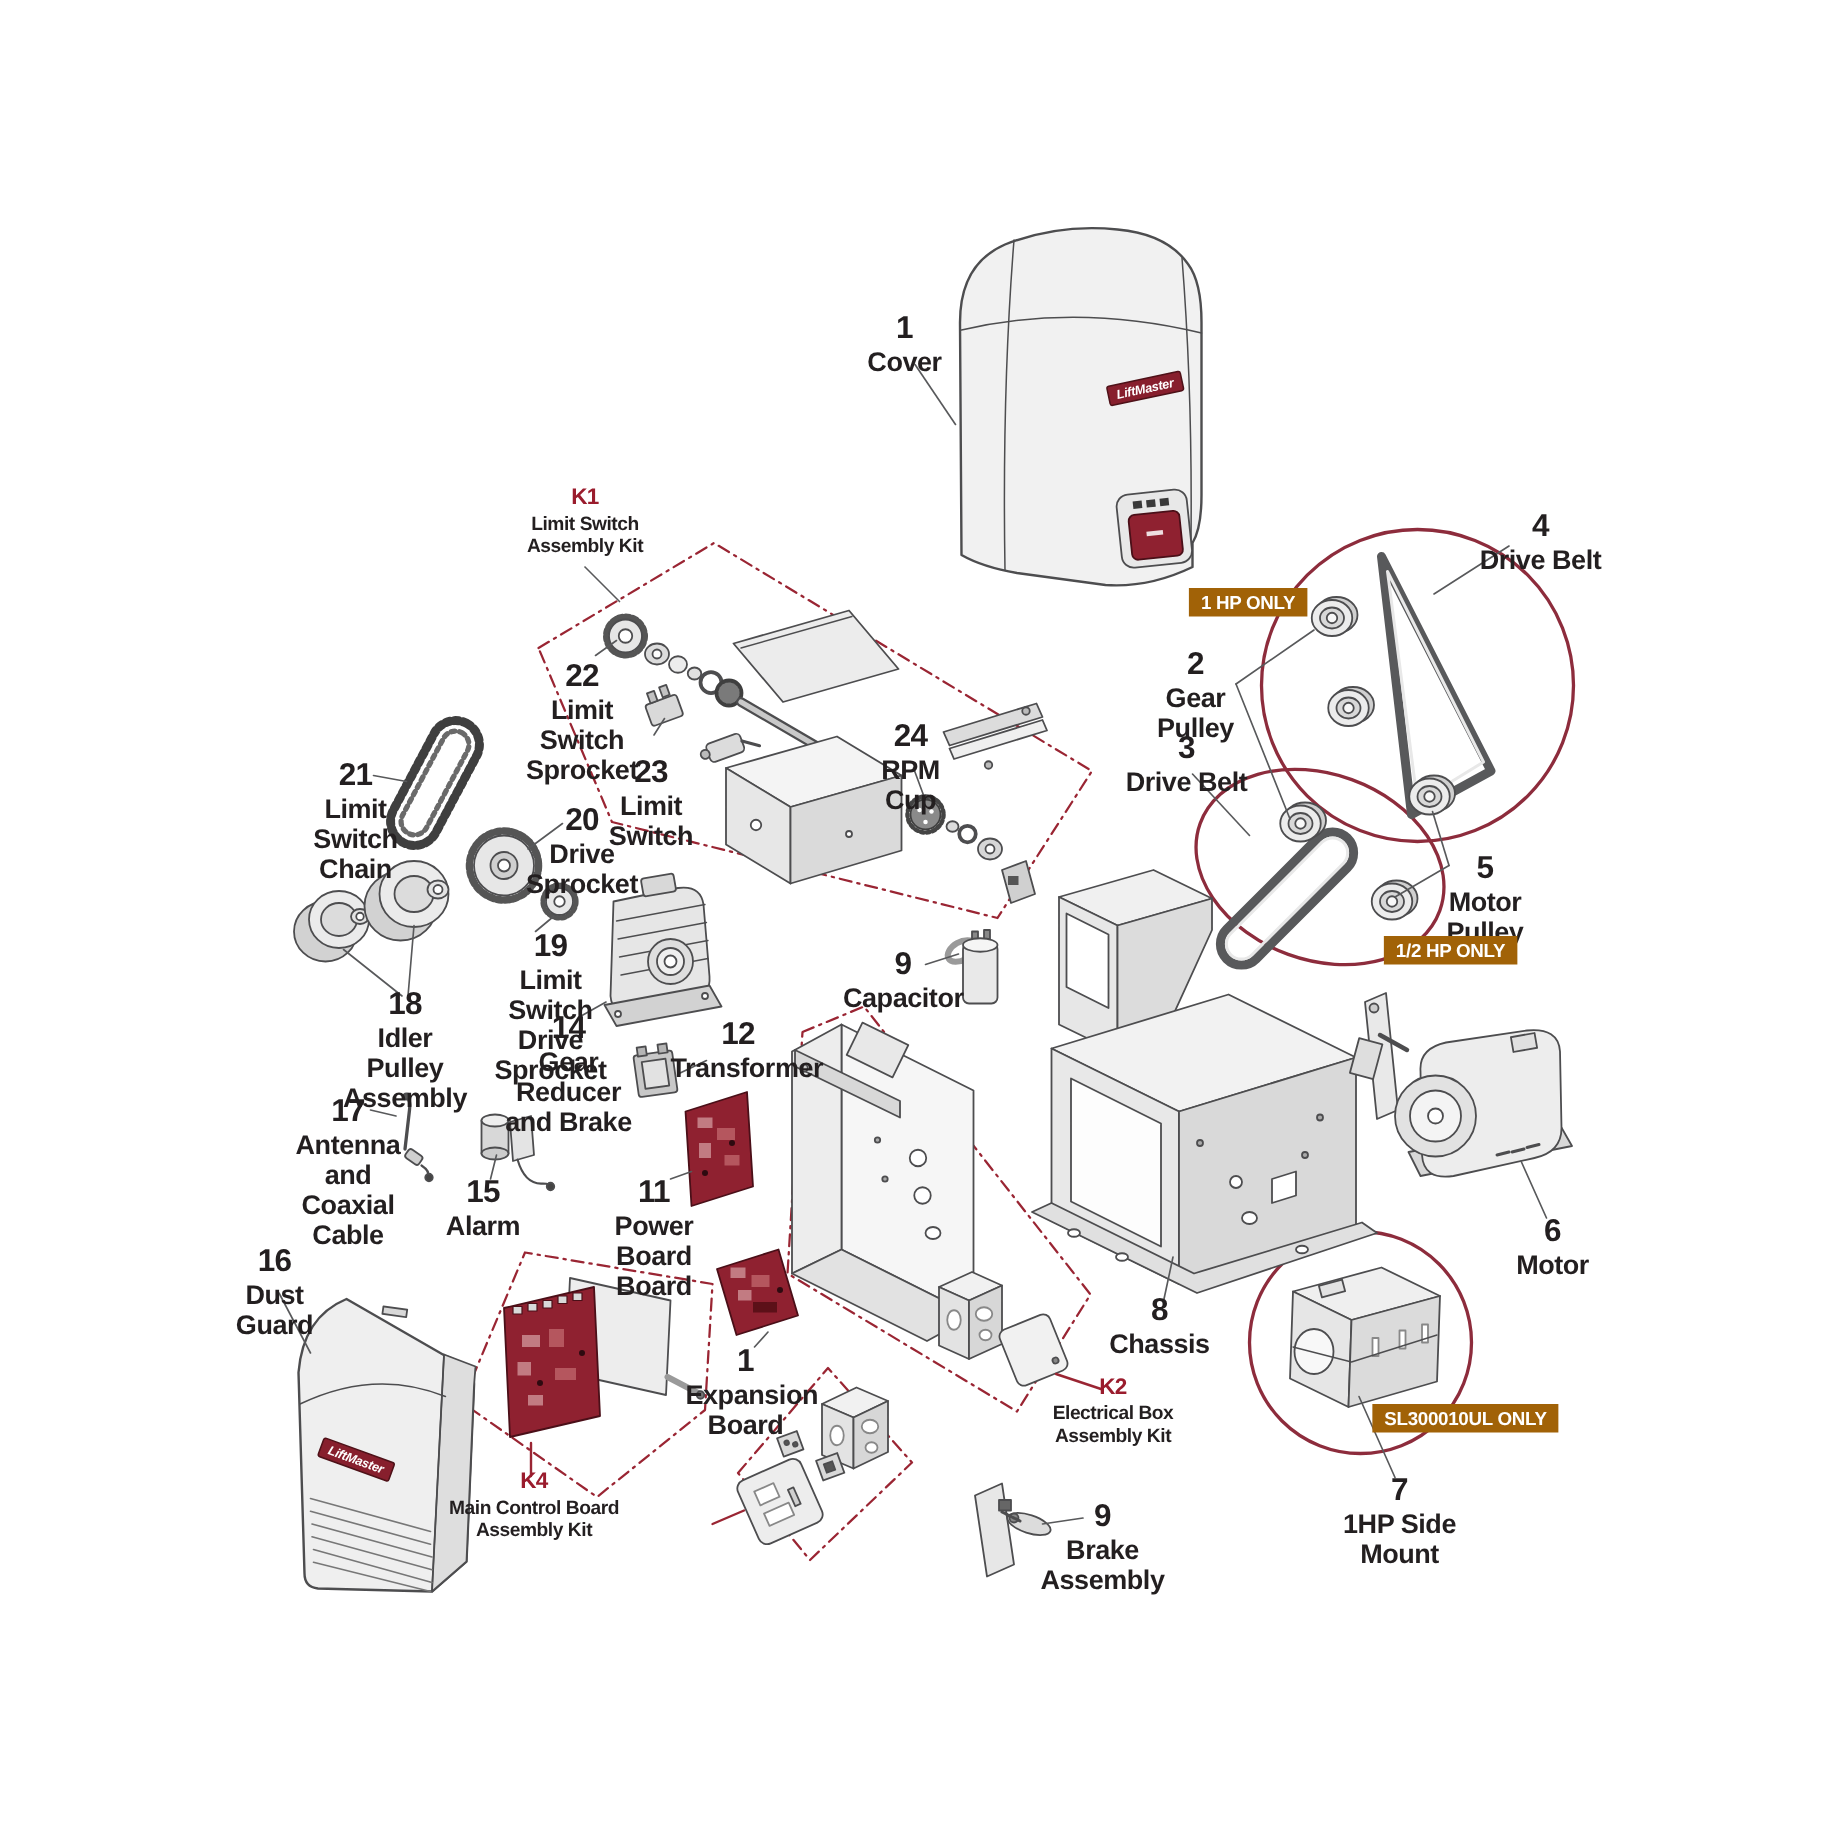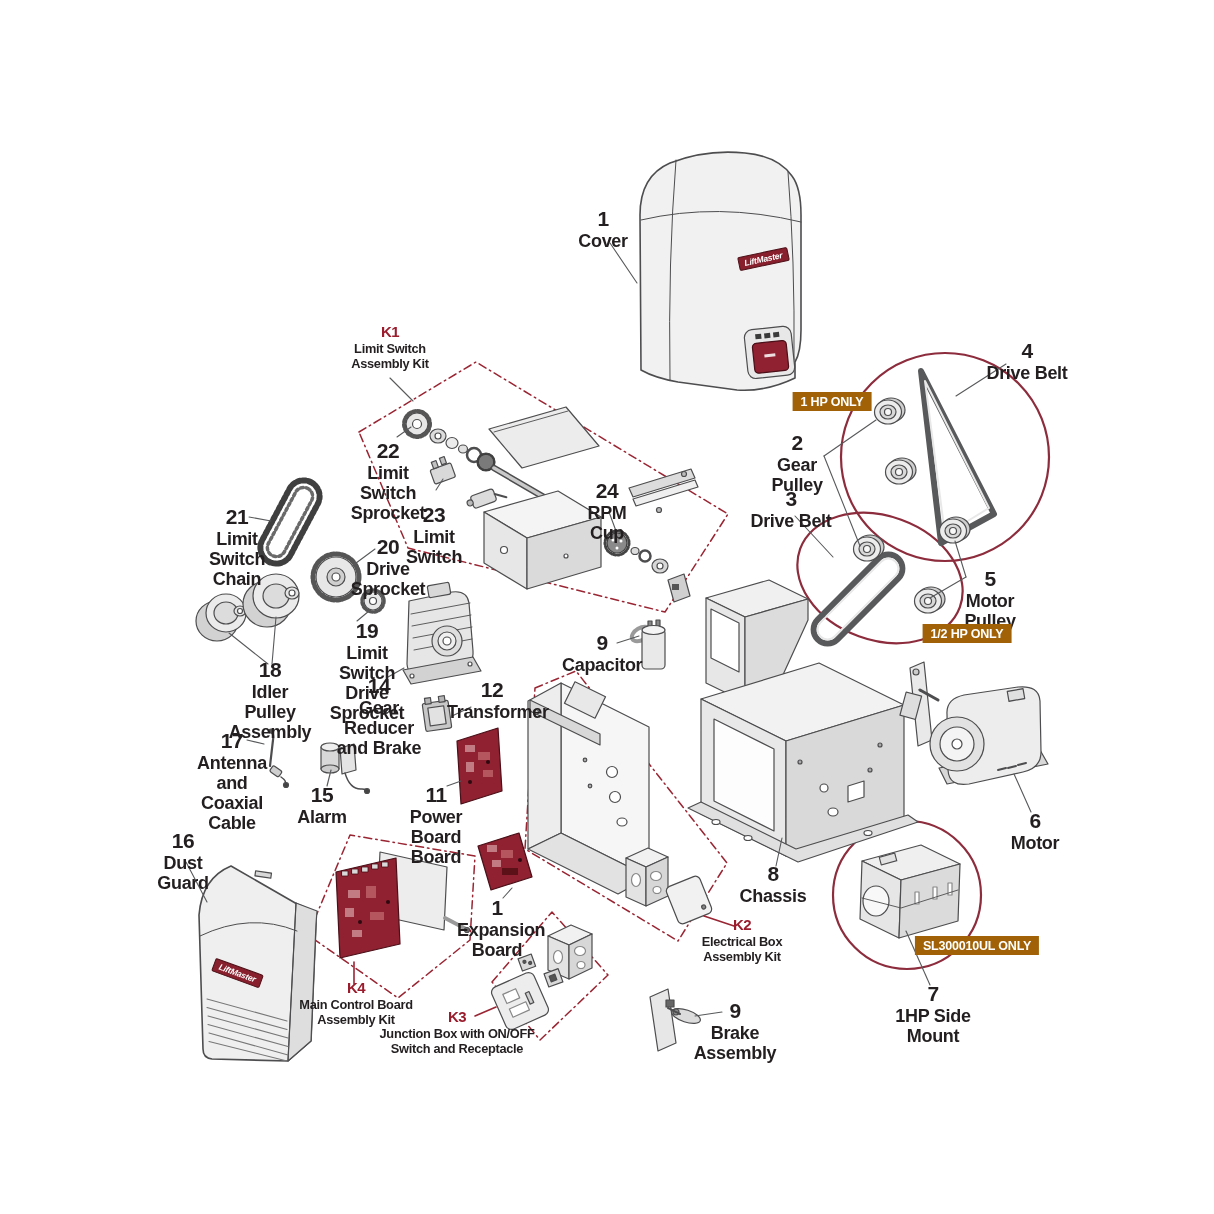--- a/index.html
+++ b/index.html
@@ -541,25 +541,20 @@
   <div class="klabel" style="left:390px;top:324px;width:95px">
       <div class="kid">K1</div>
       <div class="kname">Limit Switch
 Assembly Kit</div>
     </div>
   <div class="klabel" style="left:742px;top:917px;width:105px">
       <div class="kid">K2</div>
       <div class="kname">Electrical Box
 Assembly Kit</div>
     </div>
-  <div class="klabel" style="left:457px;top:1009px;width:200px">
-      <div class="kid">K3</div>
-      <div class="kname">Junction Box with ON/OFF
-Switch  and Receptacle</div>
-    </div>
   <div class="klabel" style="left:356px;top:980px;width:140px">
       <div class="kid">K4</div>
       <div class="kname">Main Control Board
 Assembly Kit</div>
     </div>
 
   <div class="badge" style="left:832px;top:392px">1 HP ONLY</div>
   <div class="badge" style="left:967px;top:624px">1/2 HP ONLY</div>
   <div class="badge" style="left:977px;top:936px">SL300010UL ONLY</div>
 

